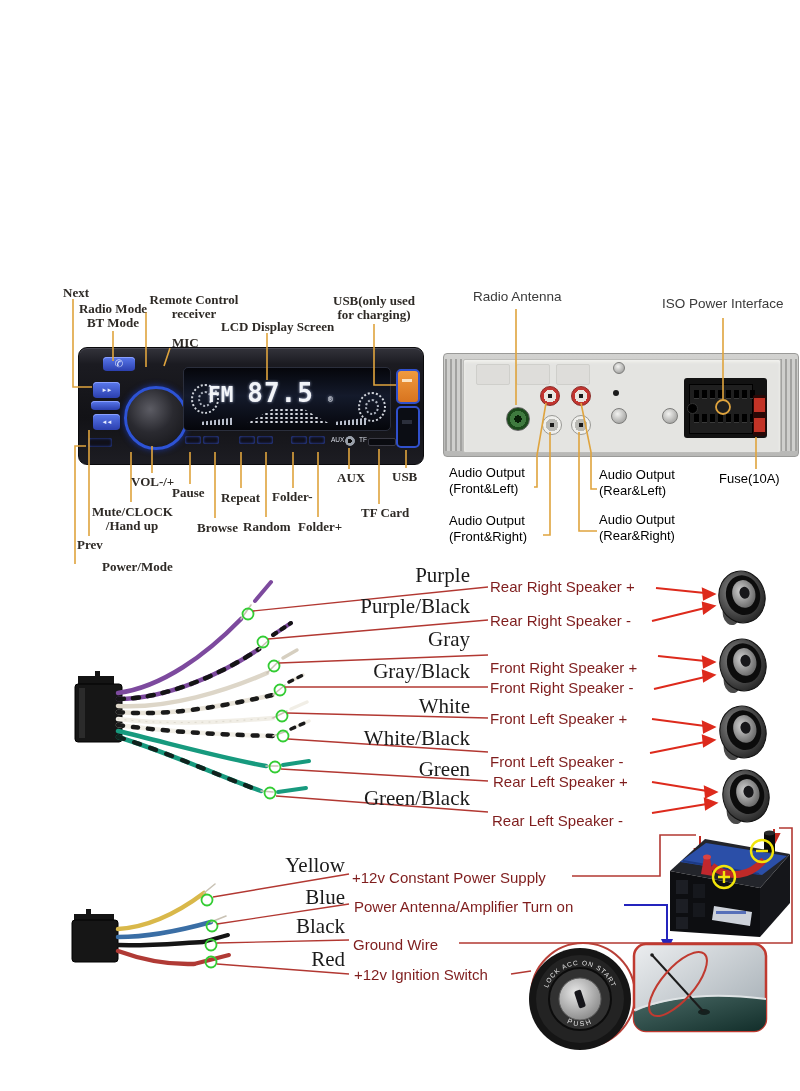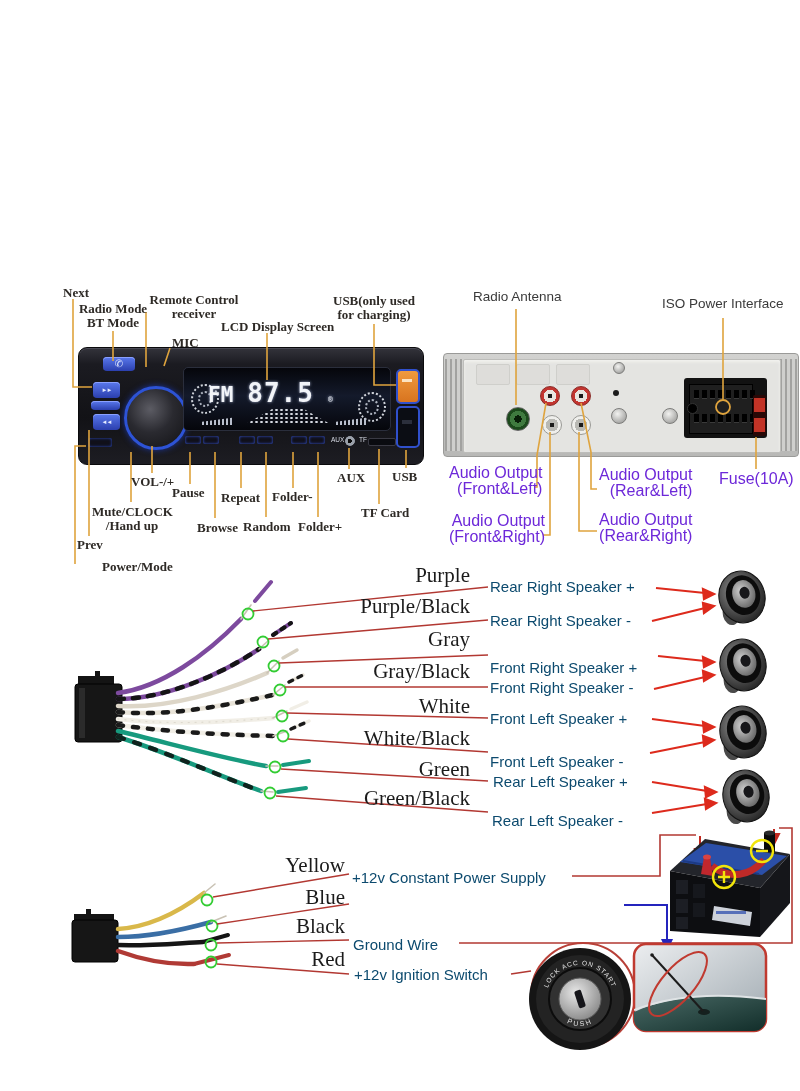--- a/index.html
+++ b/index.html
@@ -6,24 +6,24 @@
   .stage{position:relative;width:800px;height:1091px;background:#ffffff;overflow:hidden;
          font-family:"Liberation Sans",sans-serif;}
   .abs{position:absolute;}
   svg.overlay{position:absolute;left:0;top:0;pointer-events:none;z-index:6;}
 
   
   .lblS{font-family:"Liberation Serif",serif;font-weight:700;font-size:13px;color:#2e2a26;
         line-height:14px;white-space:nowrap;z-index:7;}
   .lblS.c{text-align:center;white-space:normal;}
   .lblA{font-size:13.5px;color:#3a3a3a;white-space:nowrap;z-index:7;}
-  .lblA2{font-size:16px;line-height:16px;color:#6d28d9;z-index:7;text-align:right;}
+  .lblA2{font-size:13px;line-height:16px;color:#000000;z-index:7;}
   .wireL{font-family:"Liberation Serif",serif;font-size:21px;color:#1b1b1b;text-align:right;
          white-space:nowrap;z-index:7;}
-  .fnL{font-size:15px;font-weight:500;color:#0c4a6e;white-space:nowrap;z-index:7;}
+  .fnL{font-size:15px;font-weight:500;color:#7f1d1d;white-space:nowrap;z-index:7;}
 
   
   .panel-front{left:78px;top:347px;width:344px;height:116px;border-radius:9px;z-index:2;
     background:linear-gradient(180deg,#33333b 0%,#1b1b21 14%,#121216 60%,#1d1d23 100%);
     border:1px solid #0a0a0c;box-shadow:inset 0 1px 0 #4a4a55;}
   .pf{position:absolute;}
   .btn-blue{background:linear-gradient(180deg,#5a79ec,#2b3fae);border-radius:4px;
     color:#e6ecff;text-align:center;box-shadow:inset 0 1px 0 #8aa0ff;}
   .btn-phone{left:24px;top:9px;width:32px;height:14px;font-size:10px;line-height:14px;}
   .btn-l1{left:14px;top:34px;width:27px;height:16px;font-size:6px;line-height:16px;letter-spacing:-1px;}
@@ -483,16 +483,17 @@
   <div class="abs fnL" style="left:490px;top:744px;margin-top:9px;">Front Left Speaker -</div>
   <div class="abs fnL" style="left:493px;top:773px;">Rear Left Speaker +</div>
   <div class="abs fnL" style="left:492px;top:804px;margin-top:8px;">Rear Left Speaker -</div>
 
   <div class="abs wireL" style="right:455px;top:853px;">Yellow</div>
   <div class="abs wireL" style="right:455px;top:885px;">Blue</div>
   <div class="abs wireL" style="right:455px;top:914px;">Black</div>
   <div class="abs wireL" style="right:455px;top:947px;">Red</div>
 
   <div class="abs fnL" style="left:352px;top:869px;">+12v Constant Power Supply</div>
+  <div class="abs fnL" style="left:354px;top:898px;">Power Antenna/Amplifier Turn on</div>
   <div class="abs fnL" style="left:353px;top:936px;text-align:right;">Ground Wire</div>
   <div class="abs fnL" style="left:354px;top:966px;">+12v Ignition Switch</div>
 
 </div>
 
 </body></html>

